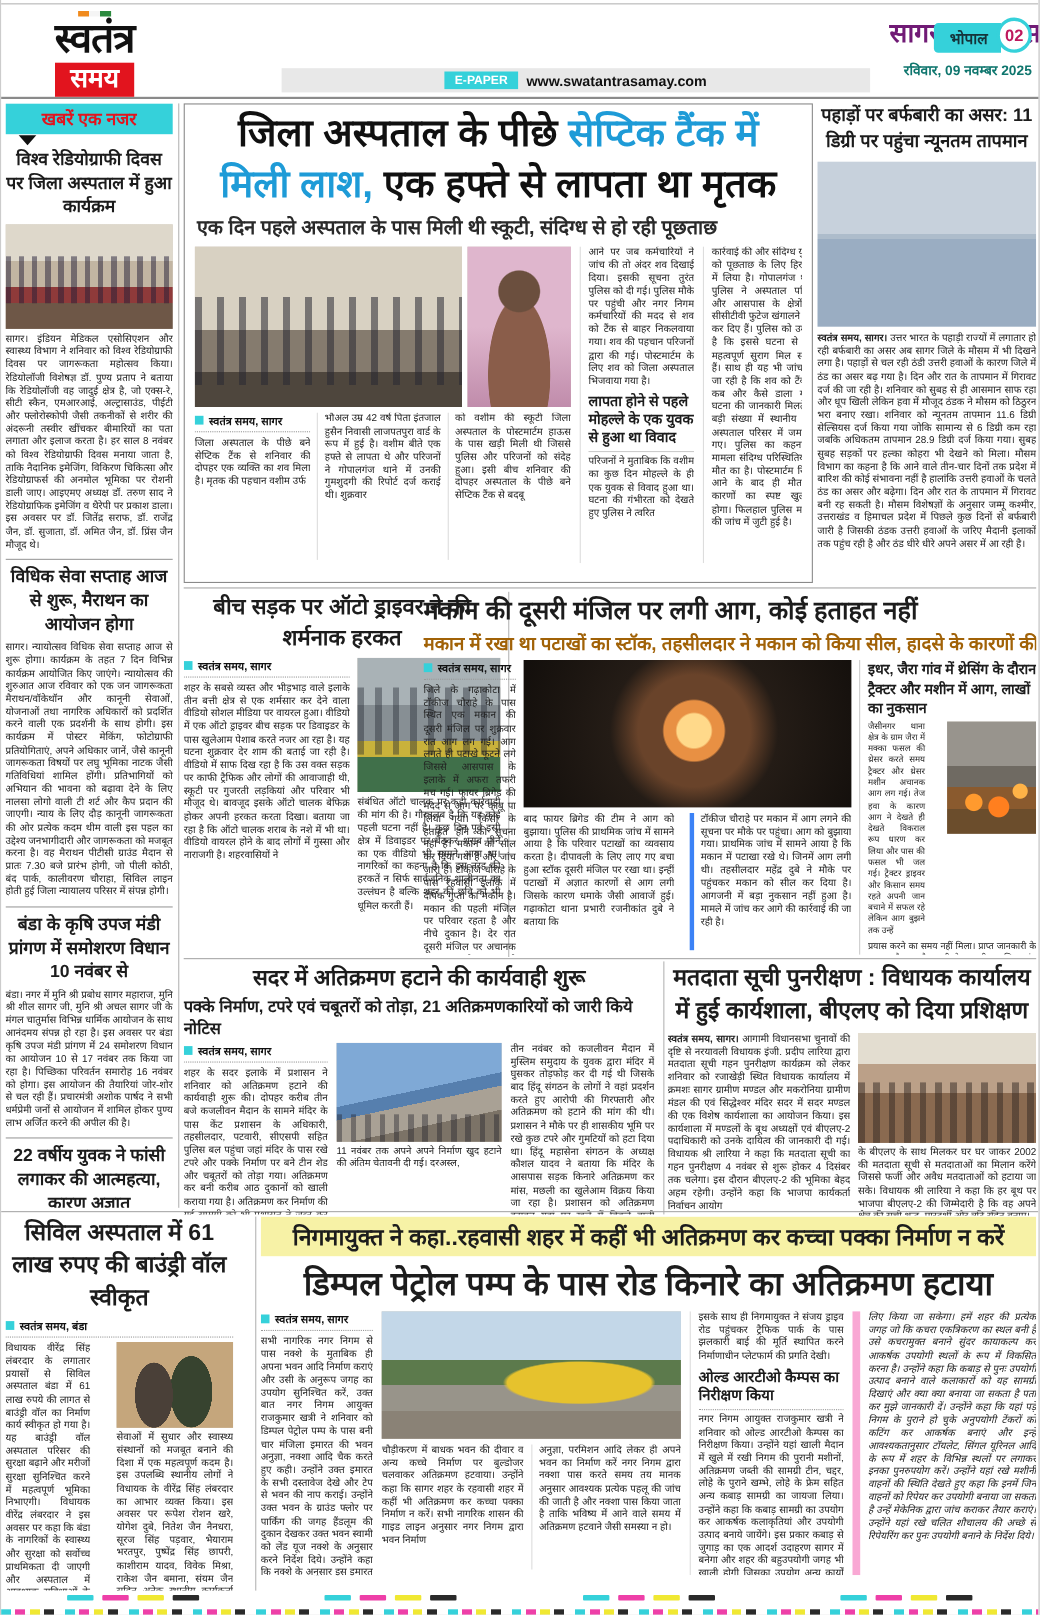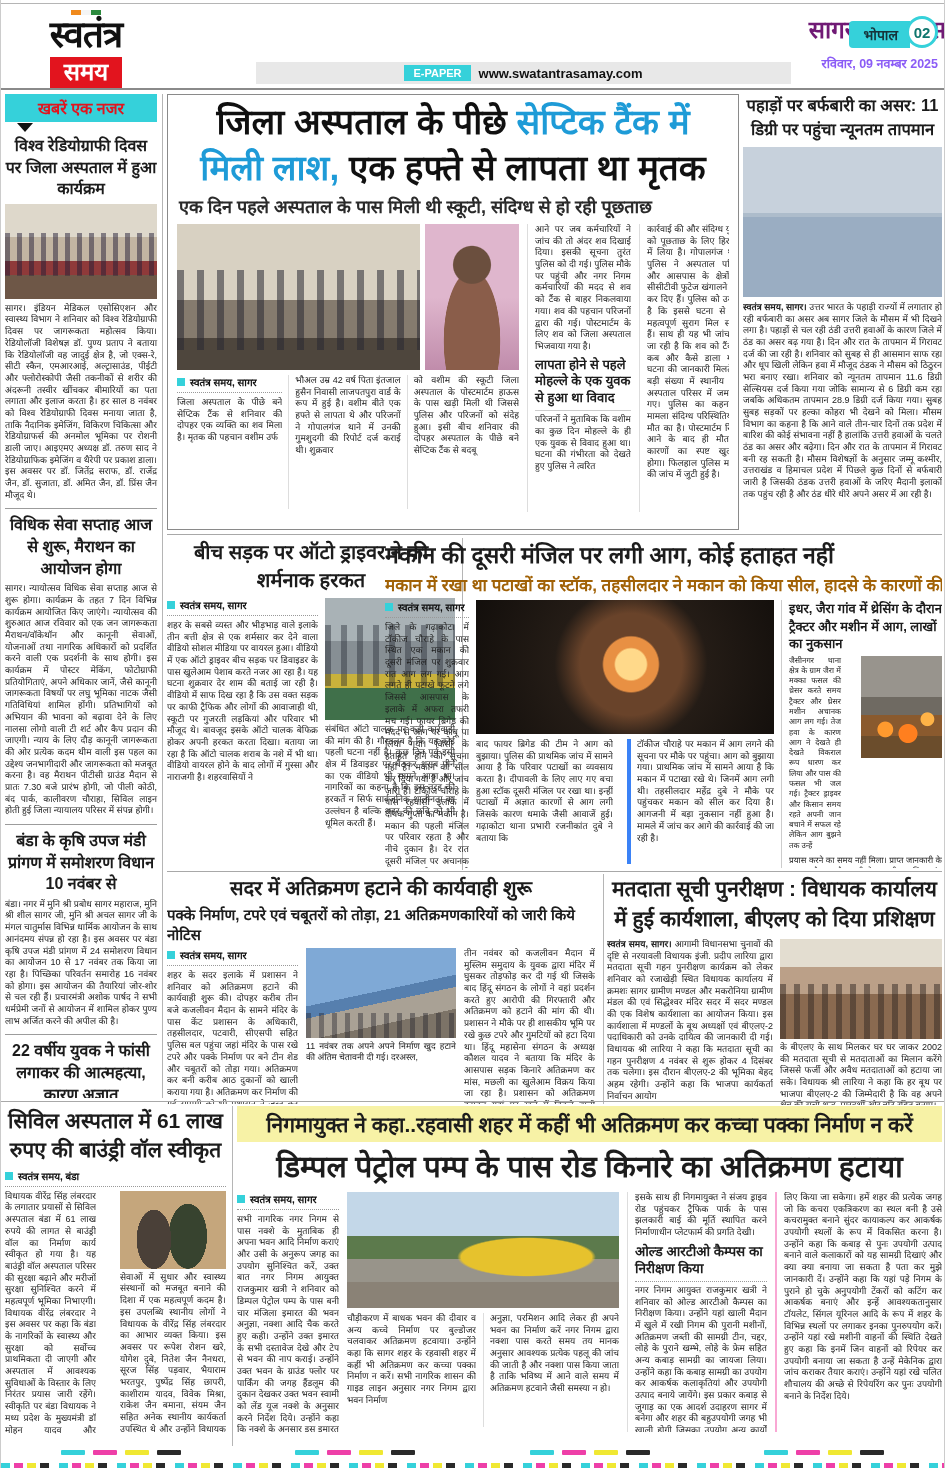--- a/index.html
+++ b/index.html
@@ -20,23 +20,23 @@
       font-size:24px; font-weight:800; color:#701a75; }
   .epaper-bar { position:absolute; left:255px; top:58px; width:535px; height:22px; background:#e8e8e8;
       display:flex; align-items:center; justify-content:center; gap:8px; }
   .epaper-badge { background:#35d1da; color:#fff; font-weight:800; font-size:11px; padding:2px 9px; }
   .site-url { font-size:13px; font-weight:700; color:#111; }
   .mast-right { position:absolute; right:8px; top:12px; width:170px; text-align:right; }
   .city-row { display:flex; align-items:flex-end; justify-content:flex-end; }
   .city-badge { background:#35d1da; color:#15333a; font-weight:800; font-size:14px; padding:4px 12px 4px 14px;
       border-radius:4px 0 0 4px; }
   .page-circle { width:32px; height:32px; border-radius:50%; background:#fff; border:3px solid #35d1da;
-      font-size:15px; font-weight:800; color:#0f766e; display:flex; align-items:center; justify-content:center;
+      font-size:15px; font-weight:800; color:#be185d; display:flex; align-items:center; justify-content:center;
       margin-left:-4px; }
-  .date-line { font-size:12.5px; font-weight:700; color:#8b5cf6; margin-top:7px; }
+  .date-line { font-size:12.5px; font-weight:700; color:#0f766e; margin-top:7px; }
 
   
   .byline { display:flex; align-items:center; gap:5px; font-weight:700; font-size:10px; color:#111;
       border-bottom:1px dotted #999; padding-bottom:3px; margin-bottom:4px; }
   .byline .sq { width:8px; height:8px; background:#35d1da; flex:0 0 auto; }
   .body { font-size:9px; line-height:1.3; text-align:justify; color:#222; }
   .dateline { font-weight:700; }
   .photo { position:relative; background:#cfc8bc; }
   .inner-sub { font-size:13px; font-weight:800; line-height:1.3; margin:4px 0 3px;
       border-bottom:1px solid #ccc; padding-bottom:3px; }
@@ -124,21 +124,21 @@
   .v-content { display:flex; gap:7px; margin-top:4px; height:166px; overflow:hidden; }
   .v-c1 { flex:1 1 0; overflow:hidden; }
   .v-c2 { width:162px; flex:0 0 auto; }
   .ph-workshop { height:100px; margin-bottom:3px;
       background-image:repeating-linear-gradient(90deg, rgba(50,40,35,.5) 0 6px, transparent 6px 14px),
       linear-gradient(#e3ddd0 0 28%, #bba088 28% 55%, #8a6a50 55% 100%);
       background-size:100% 55%, 100% 100%; background-position:0 100%, 0 0; background-repeat:no-repeat; }
 
   
   #hospital { position:absolute; left:4px; top:1106px; width:228px; height:340px; overflow:hidden;
-      border-right:1px solid #b5b5b5; padding-right:6px; }
+      border-right:1px solid #b5b5b5; padding-right:20px; }
   .h-h { font-size:21px; font-weight:900; text-align:center; line-height:1.4; margin-bottom:4px; }
   .h-content { display:flex; gap:24px; height:244px; overflow:hidden; }
   .h-c1 { flex:1 1 0; overflow:hidden; }
   .h-c2 { width:106px; flex:0 0 auto; }
   .ph-twomen { height:78px; margin-bottom:3px;
       background-image:radial-gradient(ellipse 18% 42% at 32% 62%, #4a4038 0 90%, transparent 91%),
       radial-gradient(ellipse 20% 46% at 64% 58%, #37432f 0 90%, transparent 91%),
       linear-gradient(#c5a67c 0 100%); }
 
   
@@ -148,21 +148,21 @@
   .d-content { display:flex; gap:8px; margin-top:6px; height:240px; overflow:hidden; }
   .d-c1 { width:102px; flex:0 0 auto; overflow:hidden; }
   .d-center { width:272px; flex:0 0 auto; }
   .ph-jcb { height:116px;
       background-image:radial-gradient(ellipse 30% 20% at 66% 56%, #e6c22d 0 80%, transparent 85%),
       linear-gradient(#c3d7e8 0 38%, #5c7a4c 38% 58%, #98948a 58% 78%, #8a8276 78% 100%); }
   .d-cols { display:flex; gap:7px; margin-top:5px; height:114px; overflow:hidden; }
   .d-cols > div { flex:1 1 0; overflow:hidden; }
   .d-cols > div + div { border-left:1px solid #ddd; padding-left:6px; }
   .d-c4 { width:140px; flex:0 0 auto; border-left:1px solid #ddd; padding-left:7px; overflow:hidden; }
-  .d-c5 { flex:1 1 0; border-left:2px solid #f9a8d4; padding-left:7px; overflow:hidden; }
+  .d-c5 { flex:1 1 0; border-left:7px solid #f9a8d4; padding-left:7px; overflow:hidden;font-style:italic; }
   .d-sub2 { font-size:13.5px; font-weight:800; line-height:1.3; margin:4px 0 3px;
       border-bottom:1px dotted #999; padding-bottom:3px; }
 
   
   .ph-event { background-image:repeating-linear-gradient(90deg, rgba(35,30,55,.5) 0 5px, transparent 5px 12px),
       linear-gradient(#ded8cb 0 35%, #c2b5a2 35% 60%, #8f3a3a 60% 75%, #6e5747 75% 100%);
       background-size:100% 45%, 100% 100%; background-position:0 55%, 0 0; background-repeat:no-repeat; }
   .ph-stretcher { background-image:repeating-linear-gradient(90deg, rgba(40,40,50,.55) 0 7px, transparent 7px 20px),
       linear-gradient(#d8d1c2 0 52%, #857b6e 52% 78%, #4e463d 78% 100%);
       background-size:100% 55%, 100% 100%; background-position:0 70%, 0 0; background-repeat:no-repeat; }

